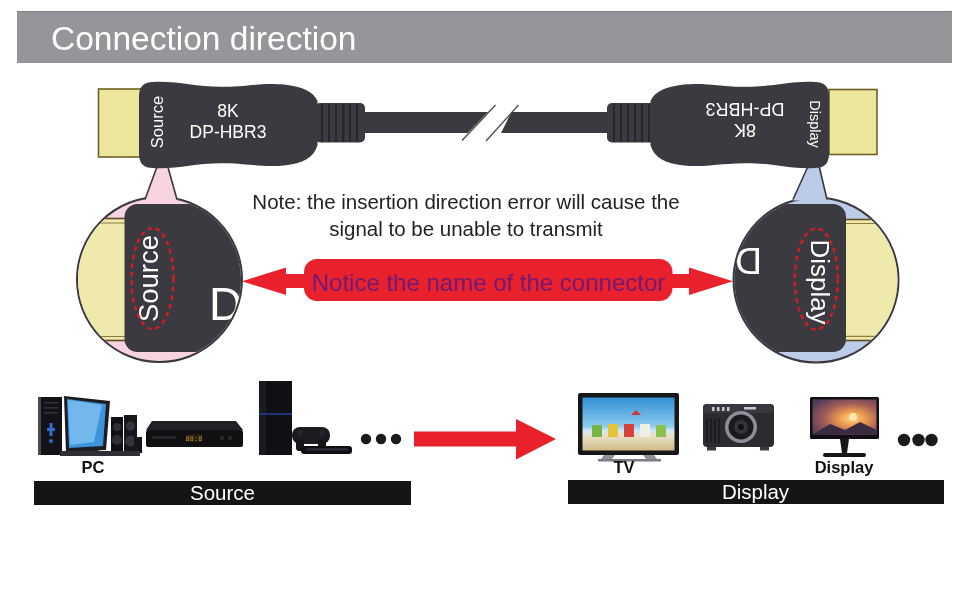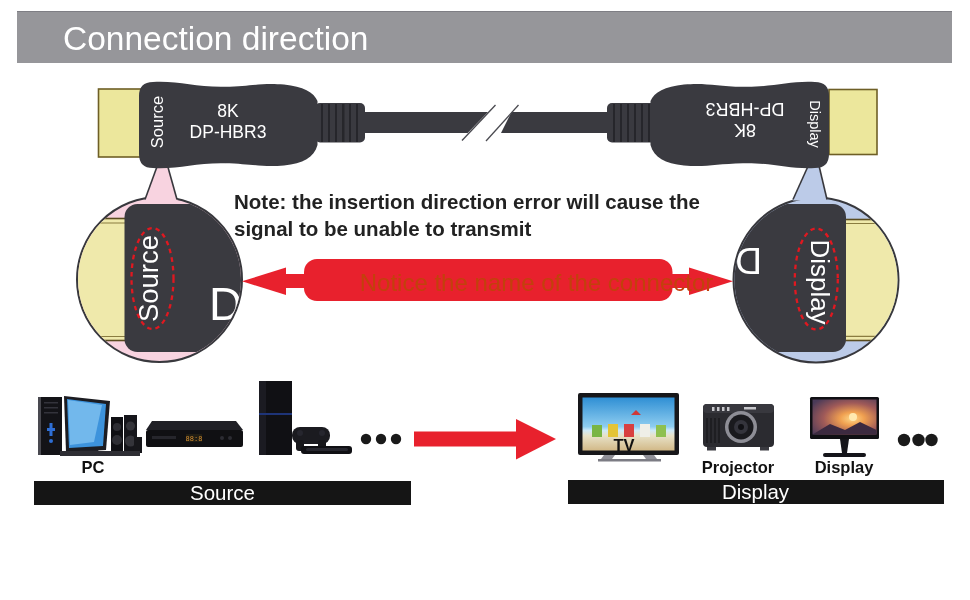--- a/index.html
+++ b/index.html
@@ -1,24 +1,24 @@
 <!DOCTYPE html>
 <html><head>
 <meta charset="utf-8">
 <style>
   html,body{margin:0;padding:0;background:#fff;}
   .page{position:relative;width:970px;height:600px;background:#fff;overflow:hidden;
         font-family:"Liberation Sans",sans-serif;}
   .abs{position:absolute;}
   .hdr{left:17px;top:11px;width:935px;height:51px;background:#96969a;
        border-top:1px solid #7e7e84;}
-  .hdr span{position:absolute;left:34px;top:9.5px;font-size:33.5px;line-height:33.5px;color:#fff;margin-left:12px;}
-  .note{left:234px;top:189px;width:500px;text-align:left;font-size:20.5px;line-height:26.5px;color:#222;font-weight:bold;}
+  .hdr span{position:absolute;left:34px;top:9.5px;font-size:33.5px;line-height:33.5px;color:#fff;}
+  .note{left:216px;top:189px;width:500px;text-align:center;font-size:20.5px;line-height:26.5px;color:#222;}
   .banntxt{left:304px;top:261.5px;width:369px;height:42px;line-height:42px;text-align:center;
-           font-size:24px;color:#c2410c;margin-left:48px;}
+           font-size:24px;color:#701a75;}
   .lbl{font-size:16.5px;color:#111;text-align:center;line-height:20px;font-weight:bold;}
   .bar{background:#151515;color:#fff;text-align:center;font-size:20.5px;line-height:23.5px;height:23.5px;}
   .foot{left:50px;top:524.5px;font-size:21.9px;line-height:26px;color:#1c1c1c;}
 </style>
 </head>
 <body>
 <div class="page">
   <div class="abs hdr">
       <span>Connection direction</span>
     </div>
@@ -237,20 +237,19 @@
 
     <circle cx="904" cy="440" r="6.2" fill="#1a1a1a"></circle>
     <circle cx="918.5" cy="440" r="6.2" fill="#1a1a1a"></circle>
     <circle cx="931.5" cy="440" r="6.2" fill="#1a1a1a"></circle>
   </svg>
 
   <div class="abs note">Note: the insertion direction error will cause the<br>signal to be unable to transmit</div>
   <div class="abs banntxt">Notice the name of the connector</div>
 
   <div class="abs lbl" style="left:63px;top:457px;width:60px;">PC</div>
-  <div class="abs lbl" style="left:594px;top:435px;width:60px;">TV</div>
-  <div class="abs lbl" style="left:678px;top:457px;width:120px;">Projector</div>
+  <div class="abs lbl" style="left:594px;top:457px;width:60px;">TV</div>
   <div class="abs lbl" style="left:784px;top:457px;width:120px;">Display</div>
 
   <div class="abs bar" style="left:34px;top:481px;width:377px;">Source</div>
   <div class="abs bar" style="left:567.5px;top:480px;width:376px;">Display</div>
 
 </div>
 
 </body></html>

